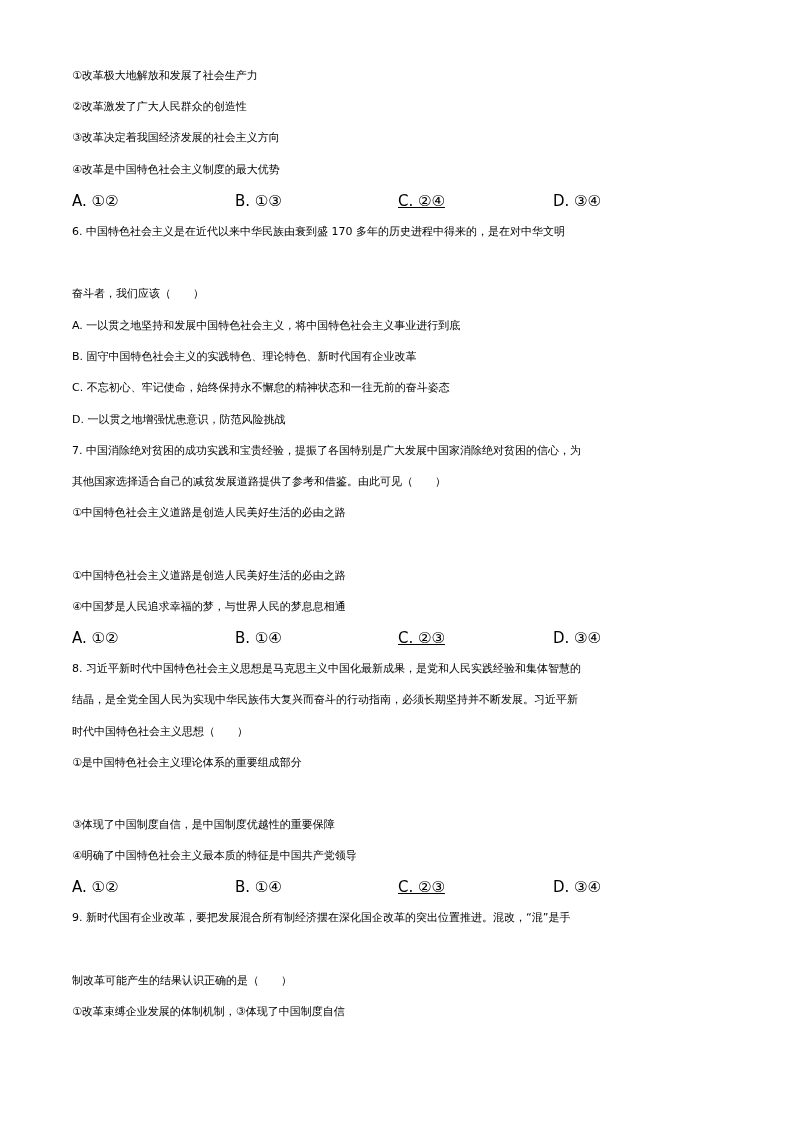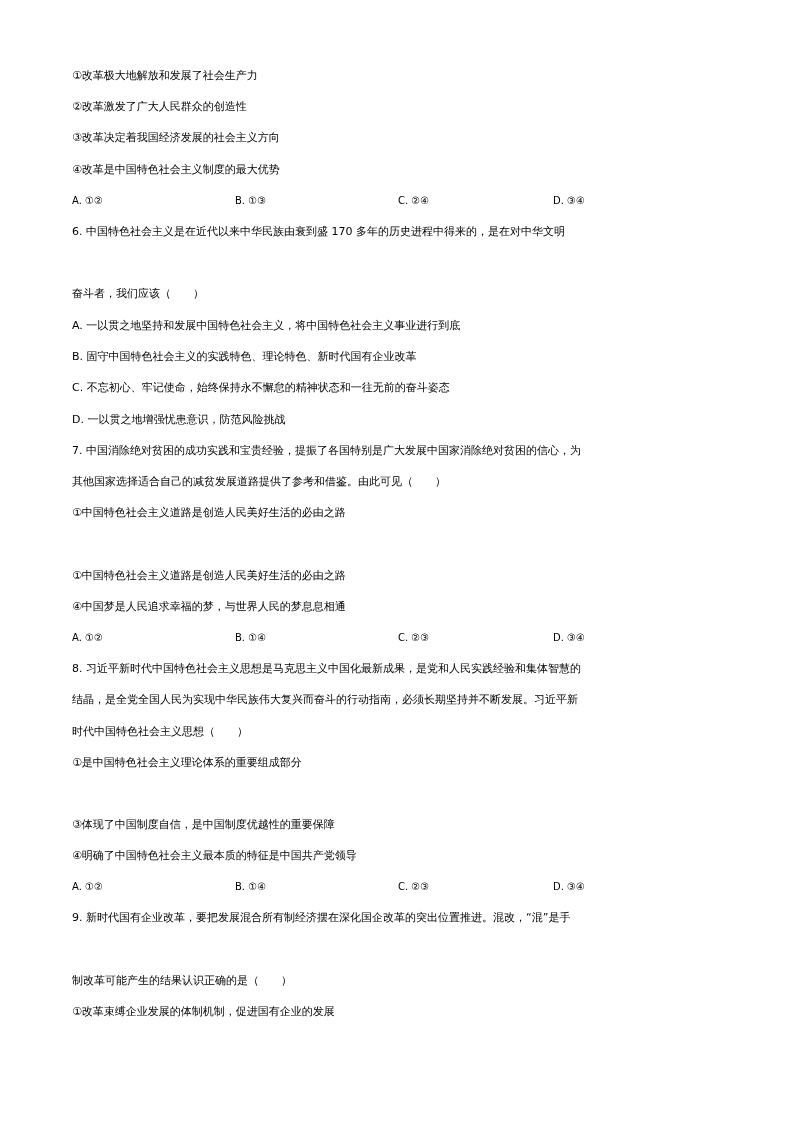--- a/index.html
+++ b/index.html
@@ -1,25 +1,25 @@
 <!DOCTYPE html>
 <html><head>
 <meta charset="utf-8">
 <style>
   html, body { margin: 0; padding: 0; background: #ffffff; }
   body { width: 794px; height: 1123px; position: relative; overflow: hidden;
          font-family: "DejaVu Sans", "Liberation Sans", sans-serif; color: #000; }
   .page { position: absolute; left: 0; top: 0; width: 794px; height: 1123px; }
   .line { position: absolute; left: 72px; width: 652px; font-size: 11px; line-height: 18px;
           white-space: nowrap; letter-spacing: 0px; }
-  .opts { position: absolute; left: 72px; width: 660px; height: 18px; font-size: 10px; line-height: 18px; }
+  .opts { position: absolute; left: 72px; width: 660px; height: 18px; font-size: 15px; line-height: 18px; }
   .opt { position: absolute; top: 0; white-space: nowrap; }
   .opt.a { left: 0; }
   .opt.b { left: 163px; }
-  .opt.c { left: 326px; }
+  .opt.c { left: 326px; text-decoration: underline; }
   .opt.d { left: 481px; }
 </style>
 </head>
 <body>
 
 <div class="page">
 
   <div class="line" style="top:67px">①改革极大地解放和发展了社会生产力</div>
   <div class="line" style="top:98px">②改革激发了广大人民群众的创造性</div>
   <div class="line" style="top:129px">③改革决定着我国经济发展的社会主义方向</div>
@@ -58,15 +58,15 @@
   <div class="line" style="top:847px">④明确了中国特色社会主义最本质的特征是中国共产党领导</div>
   <div class="opts" style="top:878px">
     <span class="opt a">A. ①②</span>
     <span class="opt b">B. ①④</span>
     <span class="opt c">C. ②③</span>
     <span class="opt d">D. ③④</span>
   </div>
 
   <div class="line" style="top:909px">9. 新时代国有企业改革，要把发展混合所有制经济摆在深化国企改革的突出位置推进。混改，“混”是手</div>
   <div class="line" style="top:972px">制改革可能产生的结果认识正确的是（　　）</div>
-  <div class="line" style="top:1003px">①改革束缚企业发展的体制机制，促进国有企业的发展</div>
+  <div class="line" style="top:1003px">①改革束缚企业发展的体制机制，③体现了中国制度自信</div>
 
 </div>
 
 </body></html>

